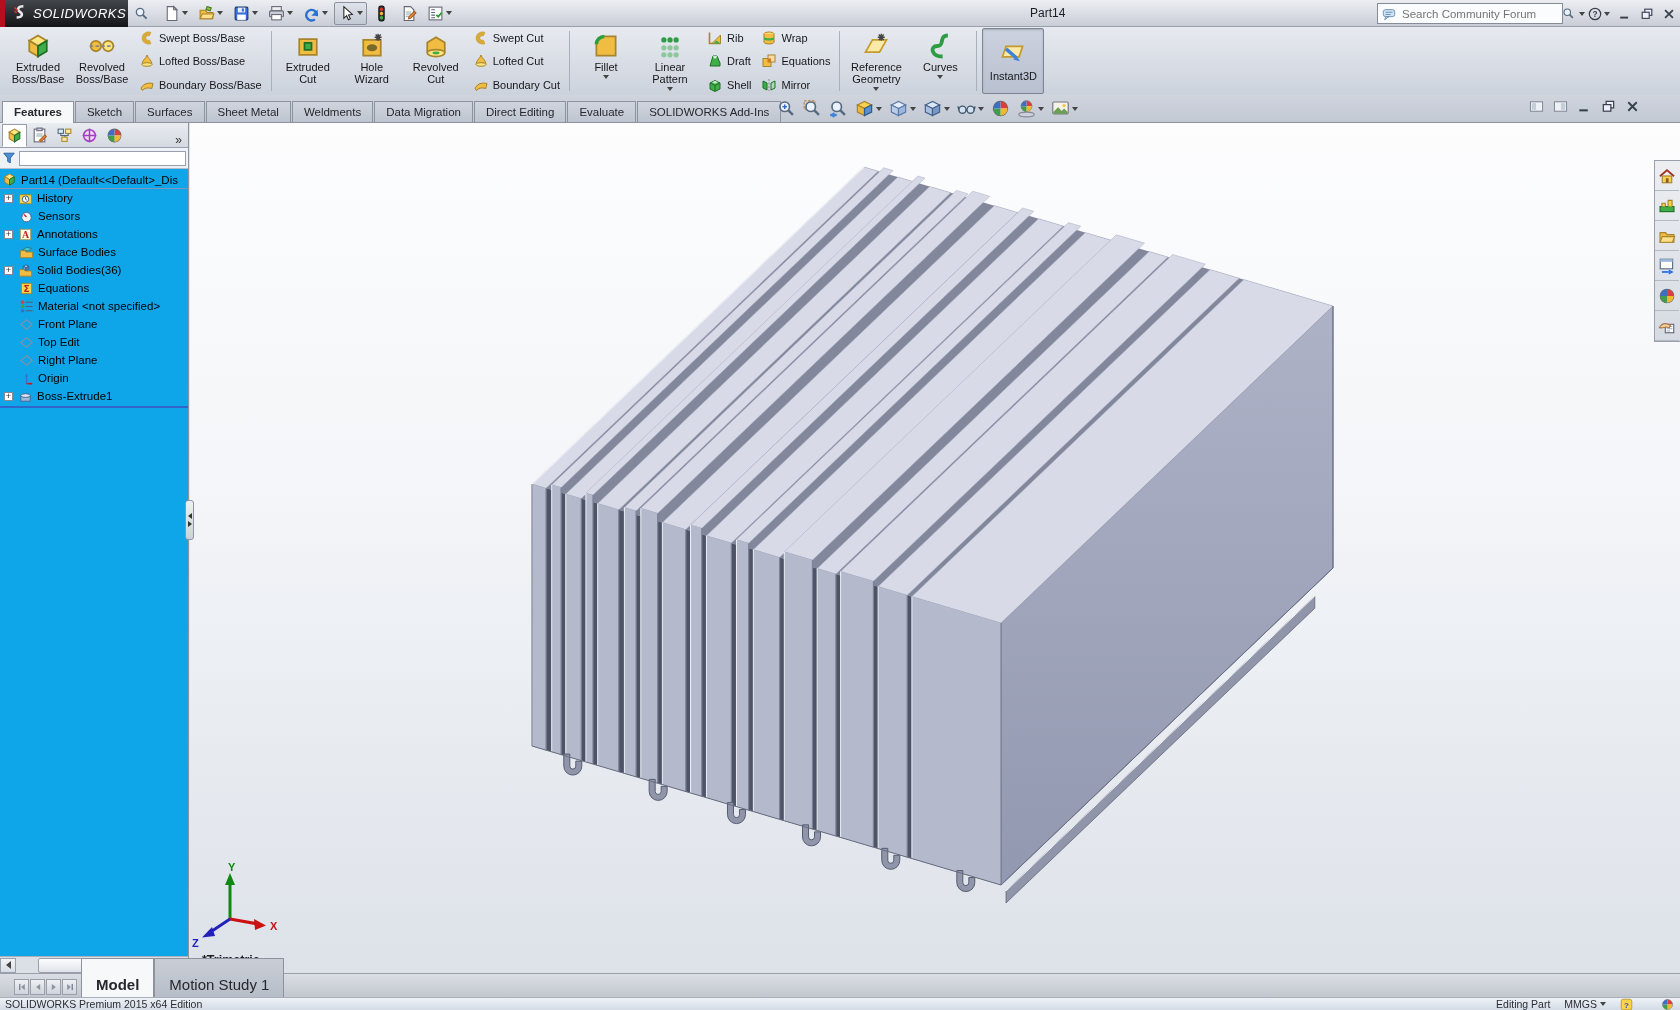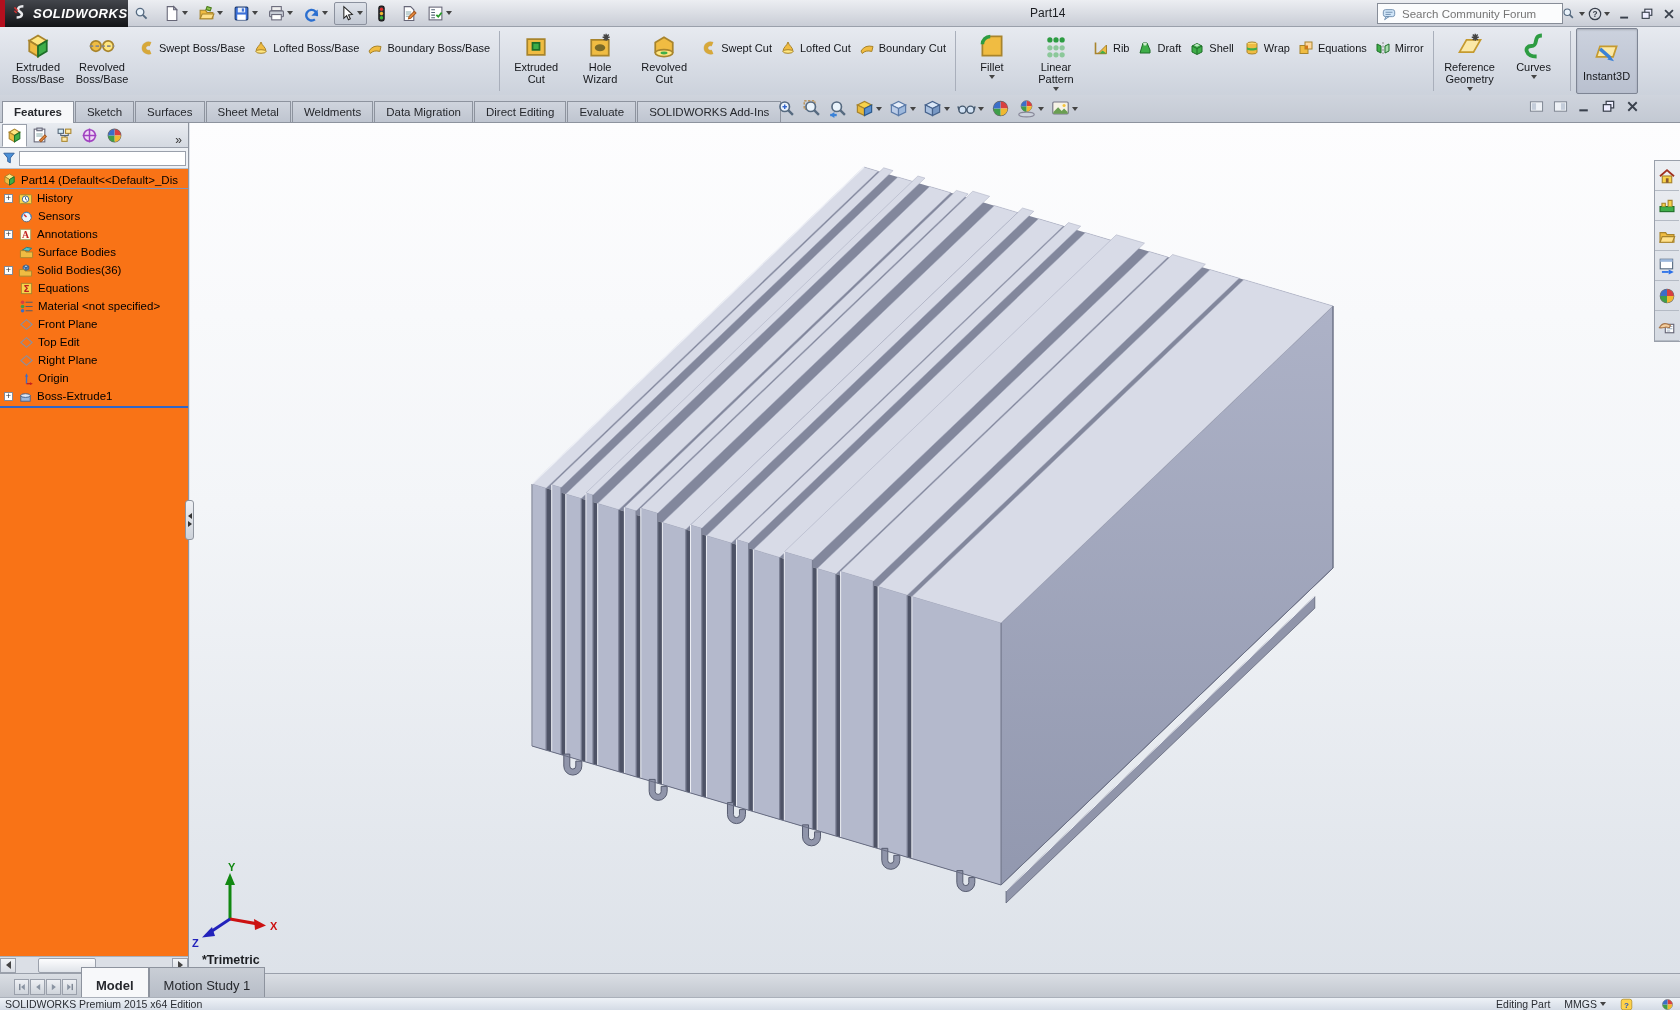--- a/index.html
+++ b/index.html
@@ -12,21 +12,21 @@
   .caret{width:0;height:0;border-left:3.5px solid transparent;border-right:3.5px solid transparent;
          border-top:4px solid #444;display:inline-block;flex:none;}
   
   #titlebar{position:absolute;left:0;top:0;width:1680px;height:27px;
             background:linear-gradient(#eceef2,#c9cdd6);border-bottom:1px solid #9aa0ab;
             display:flex;align-items:center;}
   #logoblock{width:128px;height:27px;background:linear-gradient(#43464c,#131417);
              border-left:5px solid #b40f1e;display:flex;align-items:center;gap:4px;
              padding-left:6px;flex:none;}
   #logoblock .lg-txt{color:#fff;font-size:13px;font-weight:bold;font-style:italic;letter-spacing:.5px;}
-  #logoblock .lg-txt b{font-weight:bold;}
+  #logoblock .lg-txt b{font-weight:normal;}
   #menubar{display:flex;align-items:center;margin-left:10px;}
   .menu-item{padding:4px 9px;color:#16181c;font-size:12px;cursor:default;}
   #quickbar{display:flex;align-items:center;gap:2px;margin-left:10px;}
   .qb-item{display:flex;align-items:center;gap:2px;padding:2px 3px;border:1px solid transparent;border-radius:2px;}
   .qb-item.pressed{background:linear-gradient(#dfe3ea,#c3c9d4);border-color:#8b919e;}
   #doc-title{position:absolute;left:1030px;top:0;height:27px;line-height:27px;font-size:12px;color:#1c1e22;width:120px;text-align:left;}
   #searchbox{position:absolute;left:1377px;top:3px;width:186px;height:21px;background:#fbfcfd;
              border:1px solid #878d98;display:flex;align-items:center;padding:0 4px;gap:4px;}
   #searchbox input{border:none;outline:none;flex:1;font-size:11.5px;color:#777;background:transparent;
                    font-family:"Liberation Sans",sans-serif;}
@@ -36,21 +36,21 @@
   #ribbon{position:absolute;left:0;top:27px;width:1680px;height:68px;
           background:linear-gradient(#e7eaf0,#ccd2dc);display:flex;align-items:stretch;padding:1px 2px;}
   .rib-group{display:flex;align-items:stretch;padding:0 5px;gap:2px;}
   .rib-sep{width:1px;background:#a9afbb;margin:3px 0;flex:none;}
   .rib-big{display:flex;flex-direction:column;align-items:center;width:62px;padding-top:3px;
            font-size:11px;line-height:12px;text-align:center;color:#15171b;border:1px solid transparent;border-radius:2px;}
   .rib-big .ic{margin-bottom:1px;}
   .rib-big .lbl{white-space:pre-line;}
   .rib-big .caret{margin-top:2px;}
   .rib-big.pressed{background:linear-gradient(#ccd2de,#b9c0cf);border-color:#7e8594;box-shadow:inset 0 1px 2px rgba(0,0,0,.18);justify-content:center;padding-top:0;}
-  .rib-col{display:flex;justify-content:space-between;padding:11px 0;}
+  .rib-col{display:flex;flex-direction:column;justify-content:space-between;padding:1px 0;}
   .rib-small{display:flex;align-items:center;gap:4px;font-size:11px;color:#15171b;padding:0 4px;height:17px;white-space:nowrap;}
   
   #tabrow{position:absolute;left:0;top:95px;width:1680px;height:28px;
           background:linear-gradient(#cfd4dd,#c3c9d3);border-bottom:1px solid #8d939e;}
   #cmdtabs{position:absolute;left:2px;bottom:0;display:flex;align-items:flex-end;}
   .cmdtab{padding:4px 11px 4px;font-size:11.5px;color:#26282d;background:linear-gradient(#cfd4dd,#bfc5d0);
           border:1px solid #8d939e;border-bottom:none;margin-right:1px;}
   .cmdtab.active{background:#f7f8fa;font-weight:bold;position:relative;top:1px;padding-bottom:5px;}
   #headsup{position:absolute;left:775px;top:3px;display:flex;align-items:center;gap:3px;}
   .hu-item{display:flex;align-items:center;gap:2px;padding:1px 2px;}
@@ -58,21 +58,21 @@
   
   #panel{position:absolute;left:0;top:123px;width:189px;height:850px;background:#e2e6ec;
          border-right:1px solid #8f959f;display:flex;flex-direction:column;}
   #paneltabs{height:25px;display:flex;align-items:flex-end;background:linear-gradient(#e9ecf1,#d4d9e1);
              border-bottom:1px solid #9aa0ab;padding-left:2px;}
   .ptab{width:25px;height:23px;display:flex;align-items:center;justify-content:center;border:1px solid transparent;}
   .ptab.active{background:#fff;border-color:#9aa0ab;border-bottom-color:#fff;}
   #ptab-more{margin-left:auto;padding:0 6px;font-size:12px;color:#333;}
   #filterrow{height:21px;background:#eef1f5;border-bottom:1px solid #b8bec8;display:flex;align-items:center;padding:0 2px;gap:3px;}
   #filterrow input{flex:1;height:15px;border:1px solid #9aa0ab;background:#fff;font-size:10px;}
-  #tree{background:#f97316;flex:1;overflow:hidden;padding-top:2px;position:relative;}
+  #tree{background:#0ea5e9;flex:1;overflow:hidden;padding-top:2px;position:relative;}
   .trow{display:flex;align-items:center;height:18px;font-size:11.5px;color:#000;gap:4px;padding-left:4px;white-space:nowrap;}
   .trow .exp{width:9px;height:9px;border:1px solid #848a96;background:#fff;font-size:9px;line-height:7px;
              text-align:center;color:#333;flex:none;margin-right:1px;}
   .trow .noexp{width:11px;flex:none;}
   .trow.root{border-bottom:1.5px solid #8094b8;padding-left:2px;}
   .trow.root .lbl{overflow:hidden;text-overflow:clip;}
   #rollback{height:0;border-top:2.5px solid #2f66c8;margin-top:1px;}
   #panel-hscroll{height:17px;background:#dbdfe6;border-top:1px solid #aab0ba;display:flex;align-items:center;}
   .sb-btn{width:16px;height:15px;background:linear-gradient(#f2f4f7,#d8dce3);border:1px solid #9aa0ab;
           display:flex;align-items:center;justify-content:center;}
@@ -94,21 +94,21 @@
   
   #taskpane{position:absolute;right:0;top:160px;width:26px;background:linear-gradient(#eceef2,#d6dbe3);
             border:1px solid #9aa0ab;border-right:none;}
   .tp-item{width:24px;height:30px;display:flex;align-items:center;justify-content:center;border-bottom:1px solid #b4bac4;}
   
   #bottombar{position:absolute;left:0;top:973px;width:1680px;height:24px;
              background:linear-gradient(#dadee4,#c2c7cf);border-top:1px solid #9aa0ab;display:flex;align-items:flex-end;}
   #navbtns{display:flex;align-items:center;gap:1px;margin:0 4px 2px 14px;}
   .navbtn{width:15px;height:16px;background:linear-gradient(#eef0f4,#cfd4db);border:1px solid #9aa0ab;
           display:flex;align-items:center;justify-content:center;}
-  .doctab{padding:10px 14px 4px;font-size:13px;border:1px solid #8d939e;border-bottom:none;
+  .doctab{padding:17px 14px 4px;font-size:15px;border:1px solid #8d939e;border-bottom:none;
           background:linear-gradient(#c9ced6,#b7bdc7);color:#26282d;}
   .doctab.active{background:#f7f8fa;font-weight:bold;}
   
   #statusbar{position:absolute;left:0;top:997px;width:1680px;height:13px;
              background:linear-gradient(#eef2f7,#d4dbe5);border-top:1px solid #aab0ba;
              font-size:10.5px;color:#2a2d33;display:flex;align-items:center;}
   #status-left{margin-left:5px;}
   #status-right{margin-left:auto;display:flex;align-items:center;gap:14px;margin-right:6px;}
   #units{display:flex;align-items:center;gap:3px;}
 </style>

